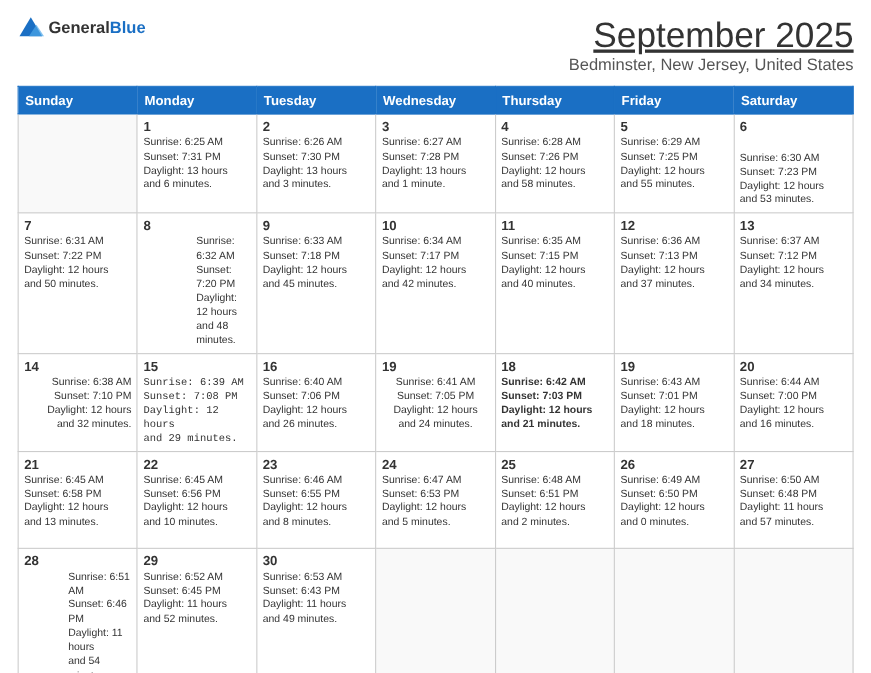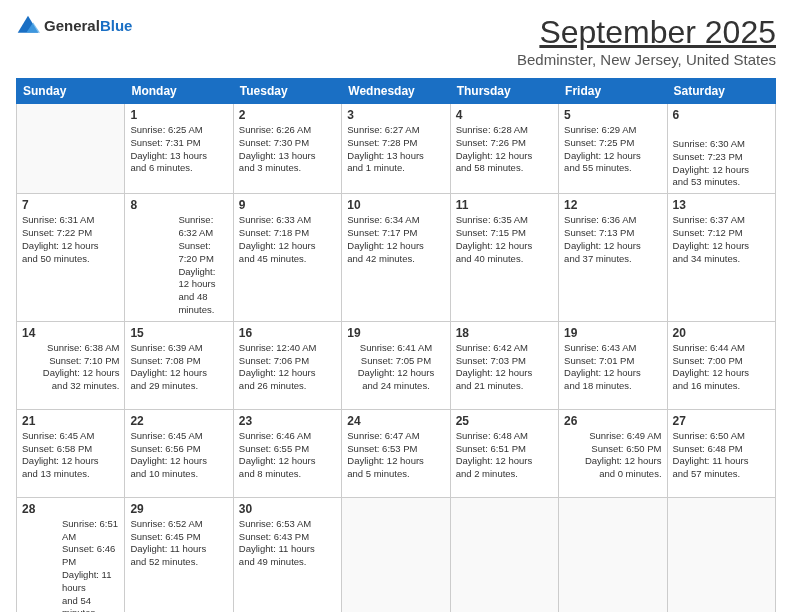--- a/index.html
+++ b/index.html
@@ -235,42 +235,42 @@
         <tr>
           <td>
             <span class="day-num">14</span>
             <div class="day-info" style="white-space: pre-line; text-align: right;">Sunrise: 6:38 AM
 Sunset: 7:10 PM
 Daylight: 12 hours
 and 32 minutes.</div>
           </td>
           <td>
             <span class="day-num">15</span>
-            <div class="day-info" style="white-space: pre-line;">Sunrise: 6:39 AM
+            <div class="day-info" style="white-space: pre-line; font-family: Liberation Mono, monospace;">Sunrise: 6:39 AM
 Sunset: 7:08 PM
 Daylight: 12 hours
 and 29 minutes.</div>
           </td>
           <td>
             <span class="day-num">16</span>
-            <div class="day-info" style="white-space: pre-line;">Sunrise: 12:40 AM
+            <div class="day-info" style="white-space: pre-line;">Sunrise: 6:40 AM
 Sunset: 7:06 PM
 Daylight: 12 hours
 and 26 minutes.</div>
           </td>
           <td>
             <span class="day-num">19</span>
             <div class="day-info" style="white-space: pre-line; text-align: center;">Sunrise: 6:41 AM
 Sunset: 7:05 PM
 Daylight: 12 hours
 and 24 minutes.</div>
           </td>
           <td>
             <span class="day-num">18</span>
-            <div class="day-info" style="white-space: pre-line;">Sunrise: 6:42 AM
+            <div class="day-info" style="white-space: pre-line; font-weight: bold;">Sunrise: 6:42 AM
 Sunset: 7:03 PM
 Daylight: 12 hours
 and 21 minutes.</div>
           </td>
           <td>
             <span class="day-num">19</span>
             <div class="day-info" style="white-space: pre-line;">Sunrise: 6:43 AM
 Sunset: 7:01 PM
 Daylight: 12 hours
 and 18 minutes.</div>
@@ -314,21 +314,21 @@
           </td>
           <td>
             <span class="day-num">25</span>
             <div class="day-info" style="white-space: pre-line;">Sunrise: 6:48 AM
 Sunset: 6:51 PM
 Daylight: 12 hours
 and 2 minutes.</div>
           </td>
           <td>
             <span class="day-num">26</span>
-            <div class="day-info" style="white-space: pre-line; text-align: right;">Sunrise: 6:49 AM
+            <div class="day-info" style="white-space: pre-line;">Sunrise: 6:49 AM
 Sunset: 6:50 PM
 Daylight: 12 hours
 and 0 minutes.</div>
           </td>
           <td>
             <span class="day-num">27</span>
             <div class="day-info" style="white-space: pre-line;">Sunrise: 6:50 AM
 Sunset: 6:48 PM
 Daylight: 11 hours
 and 57 minutes.</div>

